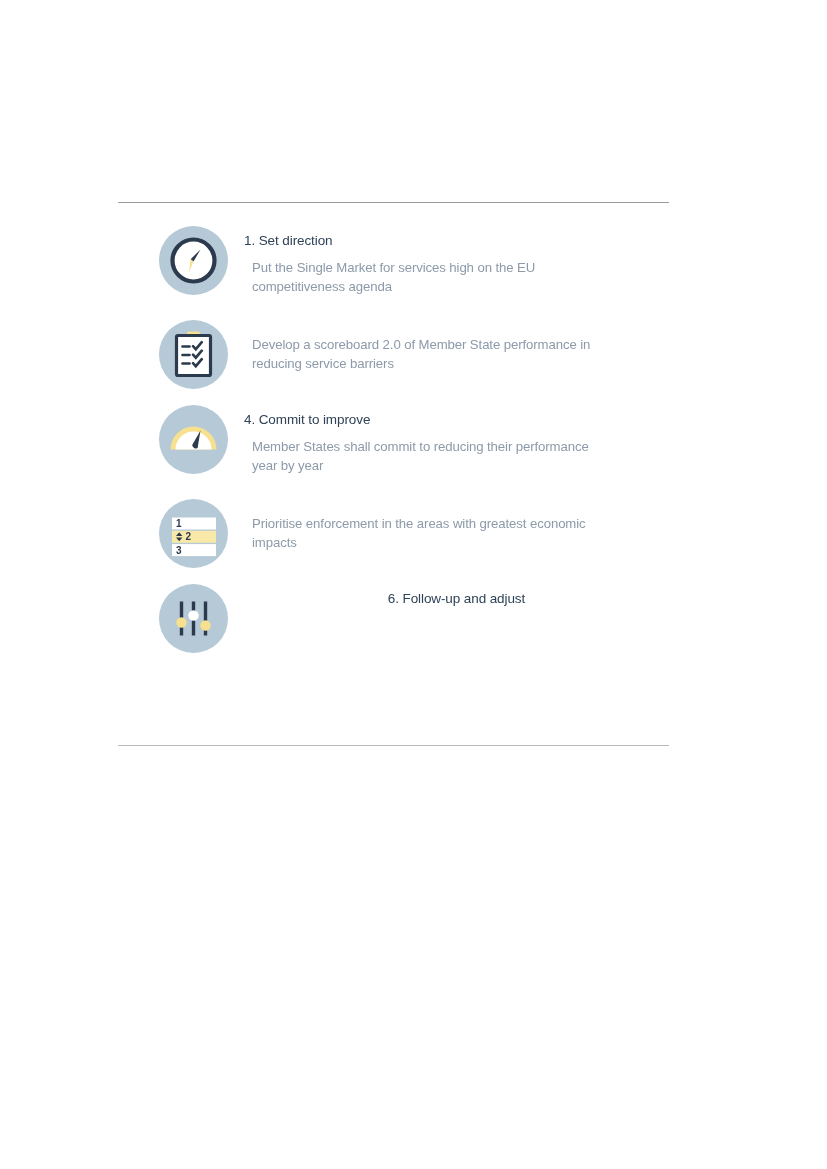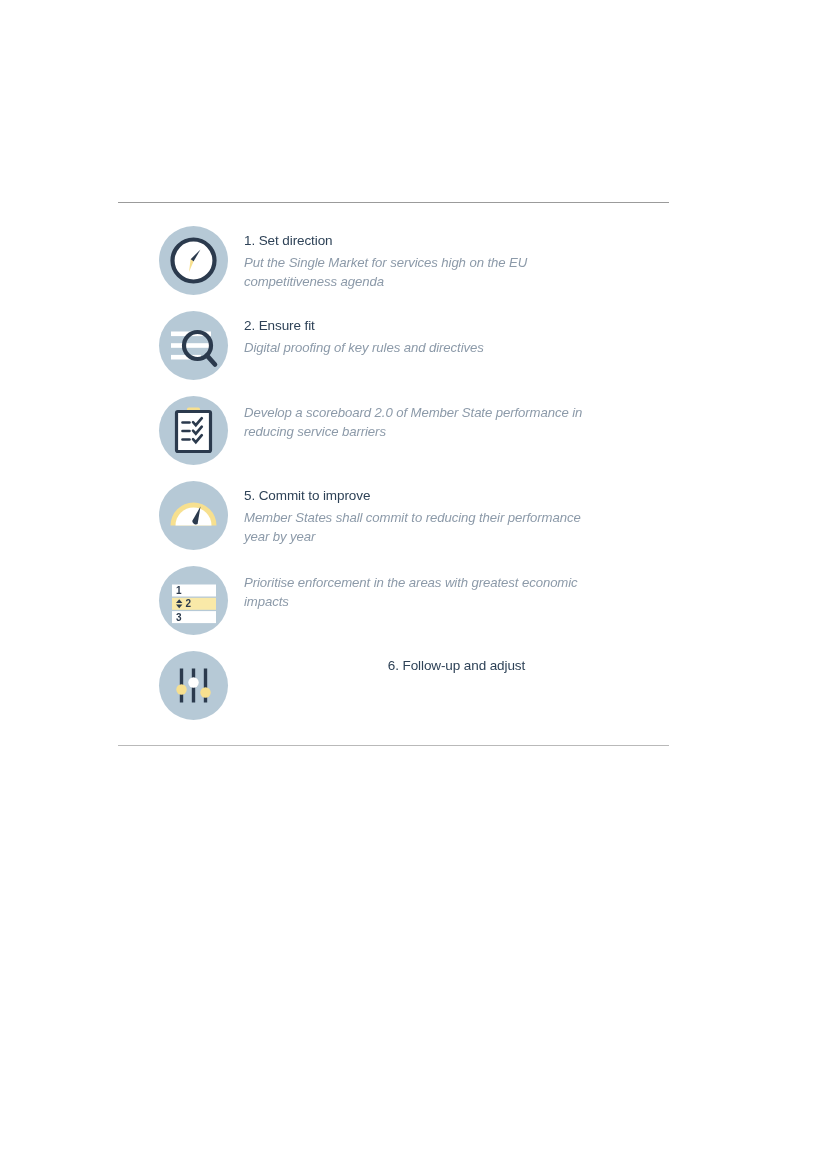--- a/index.html
+++ b/index.html
@@ -56,24 +56,23 @@
     font-weight:normal;
     color:#2e4257;
     letter-spacing:-0.1px;
     line-height:1.25;
     margin:0 0 3px 0;
   }
   .item-desc{
     font-size:13.2px;
     color:#8c9aa9;
     line-height:1.45;
-    margin:0;
+    margin:8px;
     letter-spacing:-0.1px;
     max-width:360px;
-    font-style:italic;
   }
 </style>
 </head>
 <body>
 
 <div class="page">
 
   <div class="rule top"></div>
 
   <div class="list">
@@ -86,36 +85,20 @@
           <path d="M41.5 23.5 L34.5 35.5 L31.6 33.2 Z" fill="#2b3a4d"></path>
           <path d="M31.6 33.2 L34.5 35.5 L30.0 46.0 Z" fill="#f7e08f"></path>
         </svg>
       </div>
       <div class="text-col">
         <p class="item-title">1. Set direction</p>
         <p class="item-desc">Put the Single Market for services high on the EU competitiveness agenda</p>
       </div>
     </div>
 
-    <div class="item">
-      <div class="icon-wrap">
-        <svg viewBox="0 0 69 69" xmlns="http://www.w3.org/2000/svg">
-          <circle cx="34.5" cy="34.5" r="34.5" fill="#b6c9d6"></circle>
-          <rect x="12" y="20.5" width="40" height="4.6" fill="#ffffff"></rect>
-          <rect x="12" y="32.2" width="40" height="4.6" fill="#ffffff"></rect>
-          <rect x="12" y="43.9" width="30" height="4.6" fill="#ffffff"></rect>
-          <circle cx="38.5" cy="34.5" r="13.5" fill="none" stroke="#2b3a4d" stroke-width="4.2"></circle>
-          <line x1="47.8" y1="44.4" x2="56" y2="53.5" stroke="#2b3a4d" stroke-width="4.6" stroke-linecap="round"></line>
-        </svg>
-      </div>
-      <div class="text-col">
-        <p class="item-title">2. Ensure fit</p>
-        <p class="item-desc">Digital proofing of key rules and directives</p>
-      </div>
-    </div>
 
     <div class="item">
       <div class="icon-wrap">
         <svg viewBox="0 0 69 69" xmlns="http://www.w3.org/2000/svg">
           <circle cx="34.5" cy="34.5" r="34.5" fill="#b6c9d6"></circle>
           <rect x="28" y="11.5" width="13" height="8" rx="1.6" fill="#f7e08f"></rect>
           <rect x="17.5" y="15.5" width="34" height="40" rx="1.5" fill="#ffffff" stroke="#2b3a4d" stroke-width="3.2"></rect>
           <g stroke="#2b3a4d" stroke-width="2.6" stroke-linecap="round" fill="none">
             <line x1="23.5" y1="26.5" x2="30.5" y2="26.5"></line>
             <line x1="23.5" y1="35.0" x2="30.5" y2="35.0"></line>
@@ -134,21 +117,21 @@
     <div class="item">
       <div class="icon-wrap">
         <svg viewBox="0 0 69 69" xmlns="http://www.w3.org/2000/svg">
           <circle cx="34.5" cy="34.5" r="34.5" fill="#b6c9d6"></circle>
           <path d="M11.5 44.5 A23 23 0 0 1 57.5 44.5 Z" fill="#f7e08f"></path>
           <path d="M16.5 44.5 A18 18 0 0 1 52.5 44.5 Z" fill="#ffffff"></path>
           <path d="M41.5 25.5 L33.2 40.0 A3.9 3.9 0 0 0 38.6 43.1 Z" fill="#2b3a4d"></path>
         </svg>
       </div>
       <div class="text-col">
-        <p class="item-title">5. Commit to improve</p>
+        <p class="item-title">4. Commit to improve</p>
         <p class="item-desc">Member States shall commit to reducing their performance year by year</p>
       </div>
     </div>
 
     <div class="item">
       <div class="icon-wrap">
         <svg viewBox="0 0 69 69" xmlns="http://www.w3.org/2000/svg">
           <circle cx="34.5" cy="34.5" r="34.5" fill="#b6c9d6"></circle>
           <rect x="13" y="18.5" width="44" height="12" fill="#ffffff"></rect>
           <rect x="13" y="31.8" width="44" height="12" fill="#f9e9a8"></rect>

